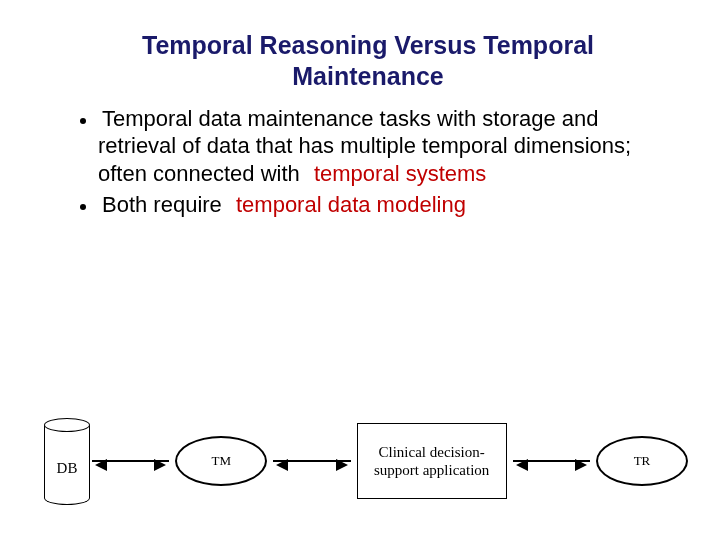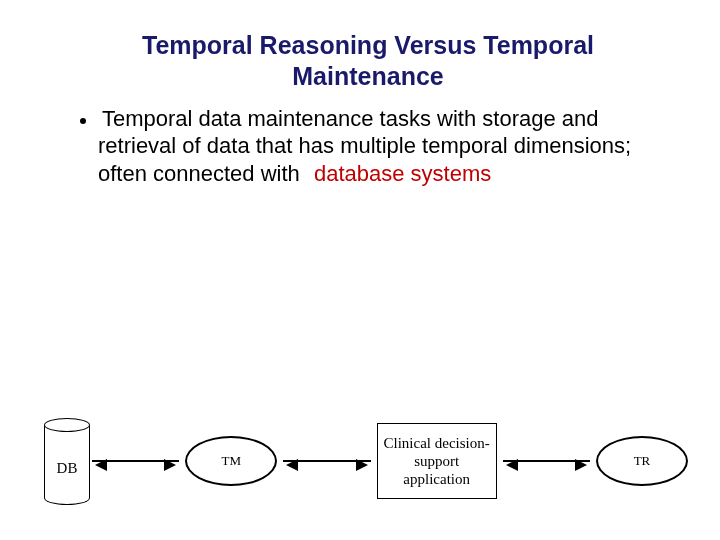--- a/index.html
+++ b/index.html
@@ -121,21 +121,21 @@
       border-radius: 50%;
       display: flex;
       align-items: center;
       justify-content: center;
       font-family: "Times New Roman", serif;
       font-size: 13px;
       flex-shrink: 0;
       background: #fff;
     }
     .box {
-      width: 120px;
+      width: 150px;
       height: 76px;
       border: 1.5px solid #000;
       display: flex;
       align-items: center;
       justify-content: center;
       text-align: center;
       font-family: "Times New Roman", serif;
       font-size: 15px;
       line-height: 1.2;
       flex-shrink: 0;
@@ -144,21 +144,25 @@
     }
   </style>
 </head>
 <body>
 
 <div class="title">Temporal Reasoning Versus Temporal Maintenance</div>
 
 <div class="bullets">
   <div class="bullet">
     <span class="bullet-dot"></span>
-    <span>Temporal data maintenance tasks with storage and retrieval of data that has multiple temporal dimensions; often connected with </span><span class="hl">database systems</span><span></span>
+    <span>Temporal data maintenance tasks with storage and retrieval of data that has multiple temporal dimensions; often connected with </span><span class="hl">temporal systems</span><span></span>
+  </div>
+  <div class="bullet">
+    <span class="bullet-dot"></span>
+    <span>Both require </span><span class="hl">temporal data modeling</span><span></span>
   </div>
 </div>
 
 <div class="diagram">
   <div class="db-cyl">
     <div class="db-cyl-body"></div>
     <div class="db-cyl-top"></div>
     <div class="db-label">DB</div>
   </div>
   <div class="conn">

